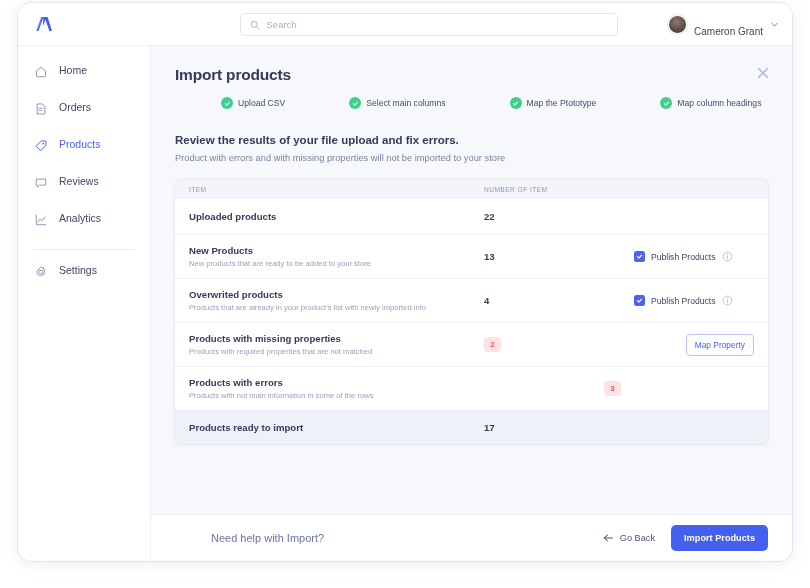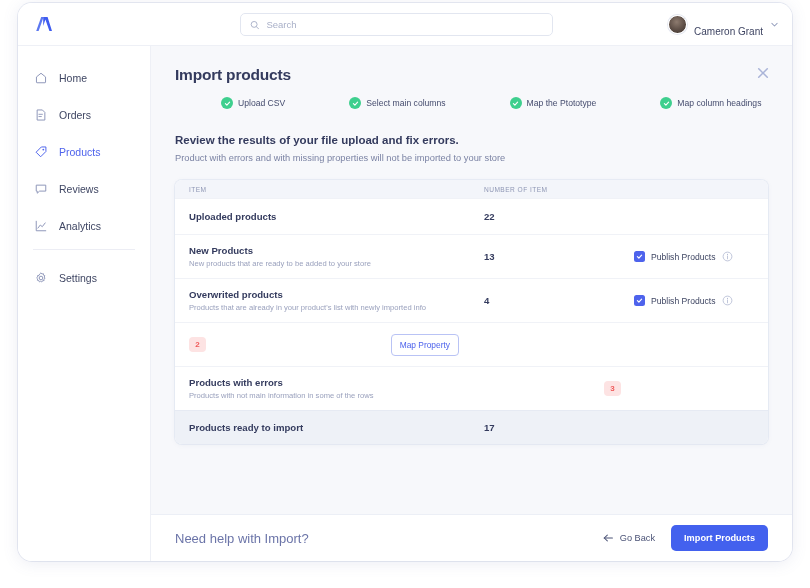--- a/index.html
+++ b/index.html
@@ -42,21 +42,21 @@
     display: flex;
     align-items: center;
     padding-left: 15px;
   }
   .logo-mark { display:block; }
 
   .search-wrap {
     position: absolute;
     left: 222px;
     top: 10px;
-    width: 313px;
+    width: 378px;
     height: 23px;
   }
   .search-box {
     width: 100%;
     height: 100%;
     border: 1px solid #e2e6f0;
     border-radius: 5px;
     background: #ffffff;
     display: flex;
     align-items: center;
@@ -105,21 +105,20 @@
   
   #sidebar {
     width: 133px;
     flex: 0 0 133px;
     background: #ffffff;
     padding-top: 18px;
     border-right: 1px solid #eef0f6;
   }
   .nav-item {
     display: flex;
-    align-items: center;
     gap: 11px;
     height: 27px;
     padding-left: 15px;
     margin-bottom: 10px;
     cursor: pointer;
   }
   .nav-item .nav-icon { width: 15px; height: 15px; display:flex; align-items:center; justify-content:center; flex:0 0 15px; }
   .nav-item .nav-label { font-size: 10.5px; color: #3f4663; }
   .nav-item.active .nav-label { color: #4e63ec; }
   .nav-sep {
@@ -270,23 +269,24 @@
   
   #footer {
     flex: 0 0 47px;
     background: #ffffff;
     border-top: 1px solid #eceff6;
     display: flex;
     align-items: center;
     padding: 0 24px;
   }
   .help-link {
-    font-size: 13px;
+    font-size: 11px;
     color: #6b74a8;
     cursor: pointer;
+    margin-left: 36px;
   }
   .footer-right { margin-left: auto; display: flex; align-items: center; gap: 16px; }
   .go-back {
     display: flex; align-items: center; gap: 6px;
     font-size: 9.2px; color: #4a5276; cursor: pointer;
   }
   .btn-primary {
     background: #4361ee;
     color: #ffffff;
     border: none;
@@ -524,20 +524,24 @@
               <span class="cb-label">Publish Products</span>
               <svg class="info-ic" viewBox="0 0 14 14">
                 <circle cx="7" cy="7" r="5.6" fill="none" stroke="#b6bdd4" stroke-width="1.1"></circle>
                 <circle cx="7" cy="4.3" r="0.75" fill="#b6bdd4"></circle>
                 <line x1="7" y1="6.3" x2="7" y2="10" stroke="#b6bdd4" stroke-width="1.1" stroke-linecap="round"></line>
               </svg>
             </div>
           </div>
 
           <div class="t-row tall">
+            <div class="cell-item">
+              <span class="item-name">Products with missing properties</span>
+              <span class="item-desc">Products with required properties that are not matched</span>
+            </div>
             <div class="cell-num">
               <span class="num-badge">2</span>
             </div>
             <div class="cell-act right">
               <button class="btn-outline">Map Property</button>
             </div>
           </div>
 
           <div class="t-row tall">
             <div class="cell-item">

